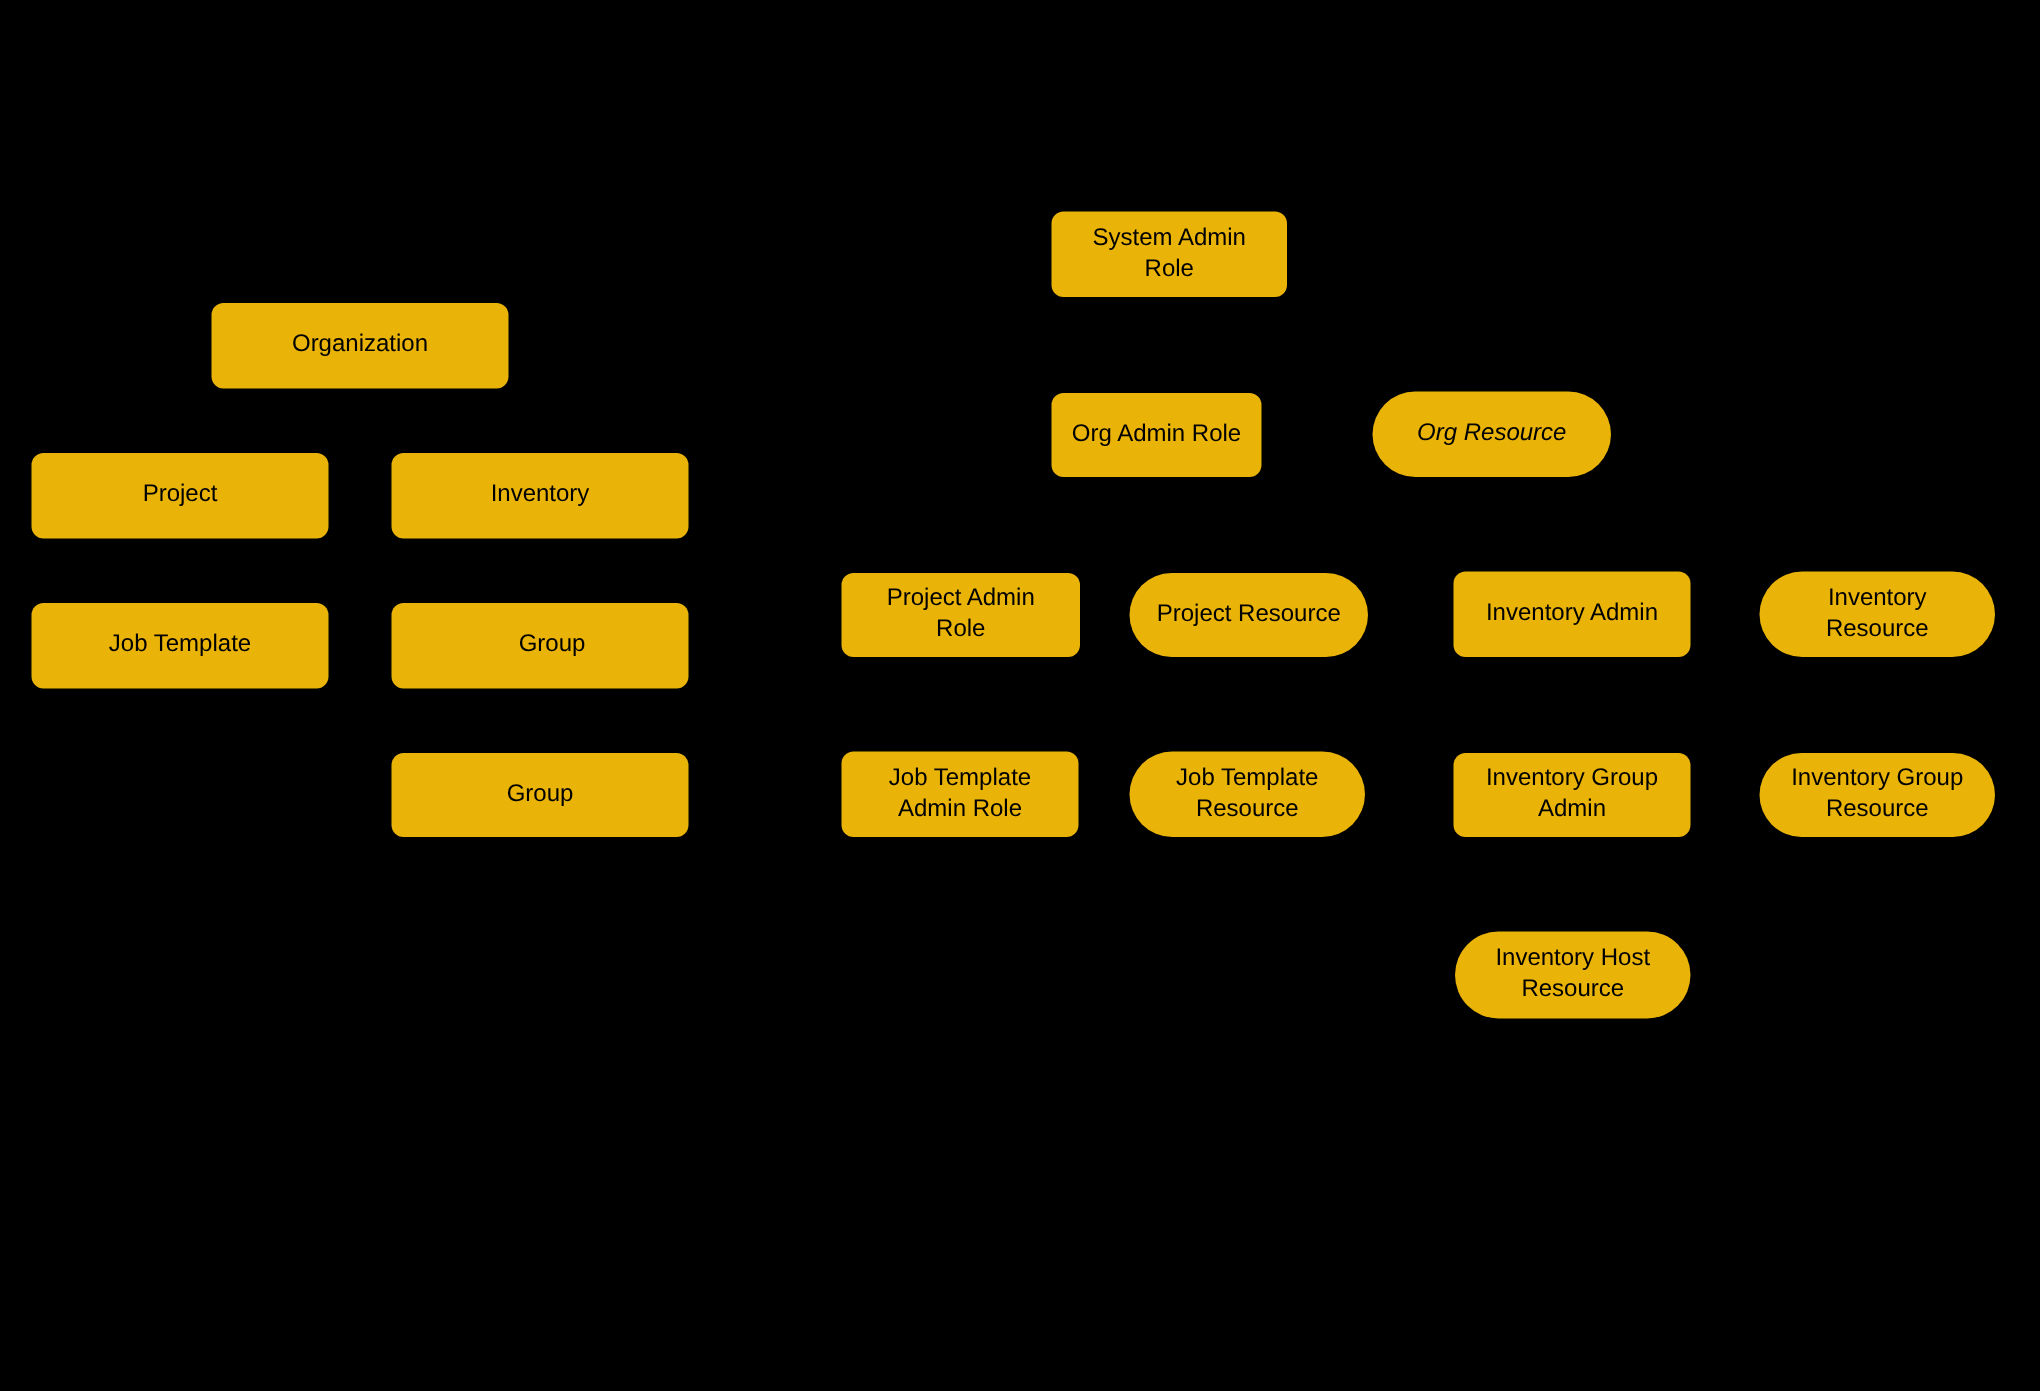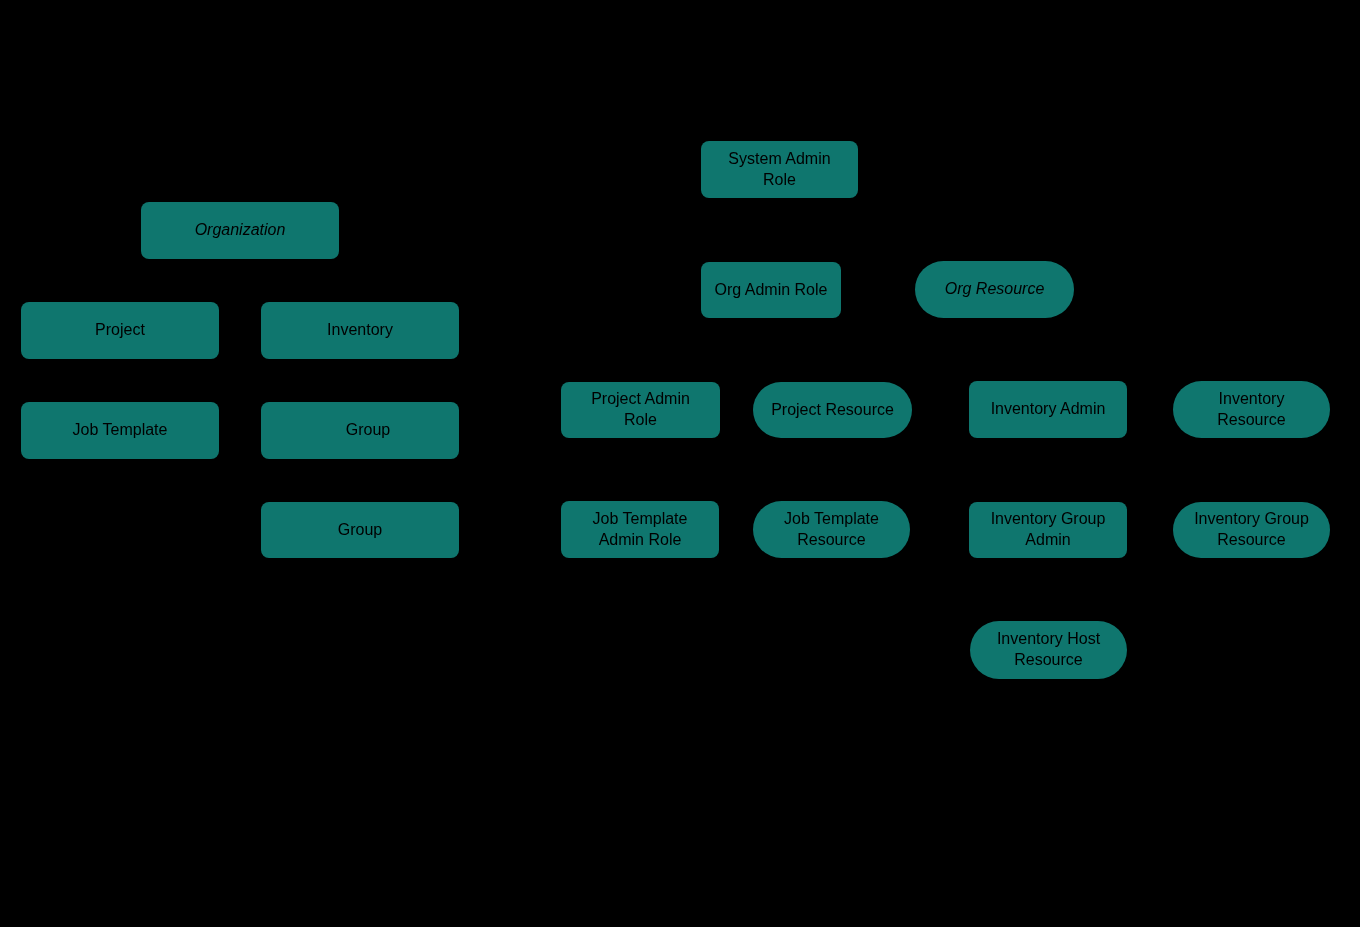--- a/index.html
+++ b/index.html
@@ -10,40 +10,40 @@
   .canvas {
     position: relative;
     width: 1360px;
     height: 927px;
     background: #000000;
     overflow: hidden;
     font-family: "Liberation Sans", sans-serif;
   }
   .node {
     position: absolute;
-    background: #0f766e;
+    background: #eab308;
     color: #000000;
     display: flex;
     align-items: center;
     justify-content: center;
     text-align: center;
     font-size: 16px;
     line-height: 1.3;
     box-sizing: border-box;
   }
   .node span {
     white-space: pre-line;
     display: block;
     width: 100%;
   }
   .rect { border-radius: 8px; }
   .pill { border-radius: 29px; }
 
   
-  .pos-organization            { left: 141px;  top: 202px; width: 198px; height: 57px; font-style: italic; }
+  .pos-organization            { left: 141px;  top: 202px; width: 198px; height: 57px; }
   .pos-project                 { left: 21px;   top: 302px; width: 198px; height: 57px; }
   .pos-inventory               { left: 261px;  top: 302px; width: 198px; height: 57px; }
   .pos-job-template            { left: 21px;   top: 402px; width: 198px; height: 57px; }
   .pos-group                   { left: 261px;  top: 402px; width: 198px; height: 57px; padding-left: 16px; }
   .pos-host                    { left: 261px;  top: 502px; width: 198px; height: 56px; }
 
   
   .pos-system-admin-role       { left: 701px;  top: 141px; width: 157px; height: 57px; }
   .pos-org-admin-role          { left: 701px;  top: 262px; width: 140px; height: 56px; }
   .pos-org-resource            { left: 915px;  top: 261px; width: 159px; height: 57px; font-style: italic; }

